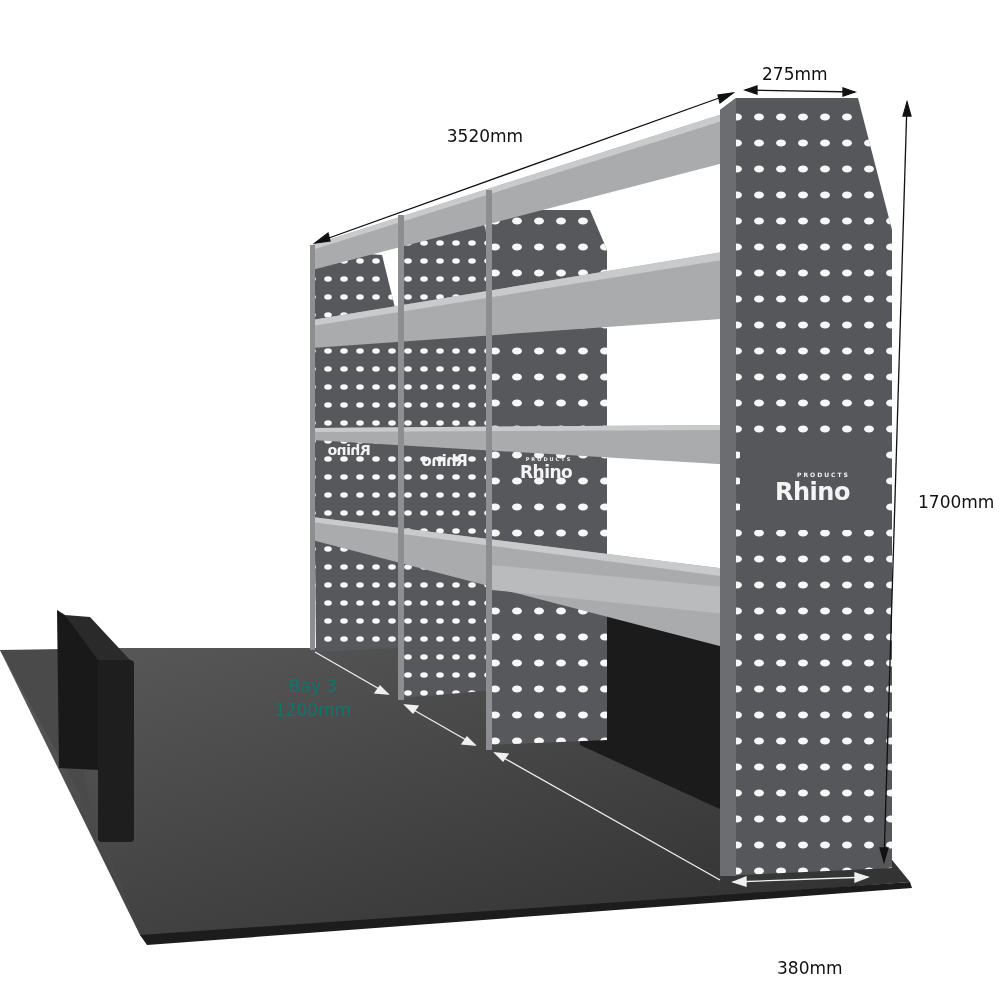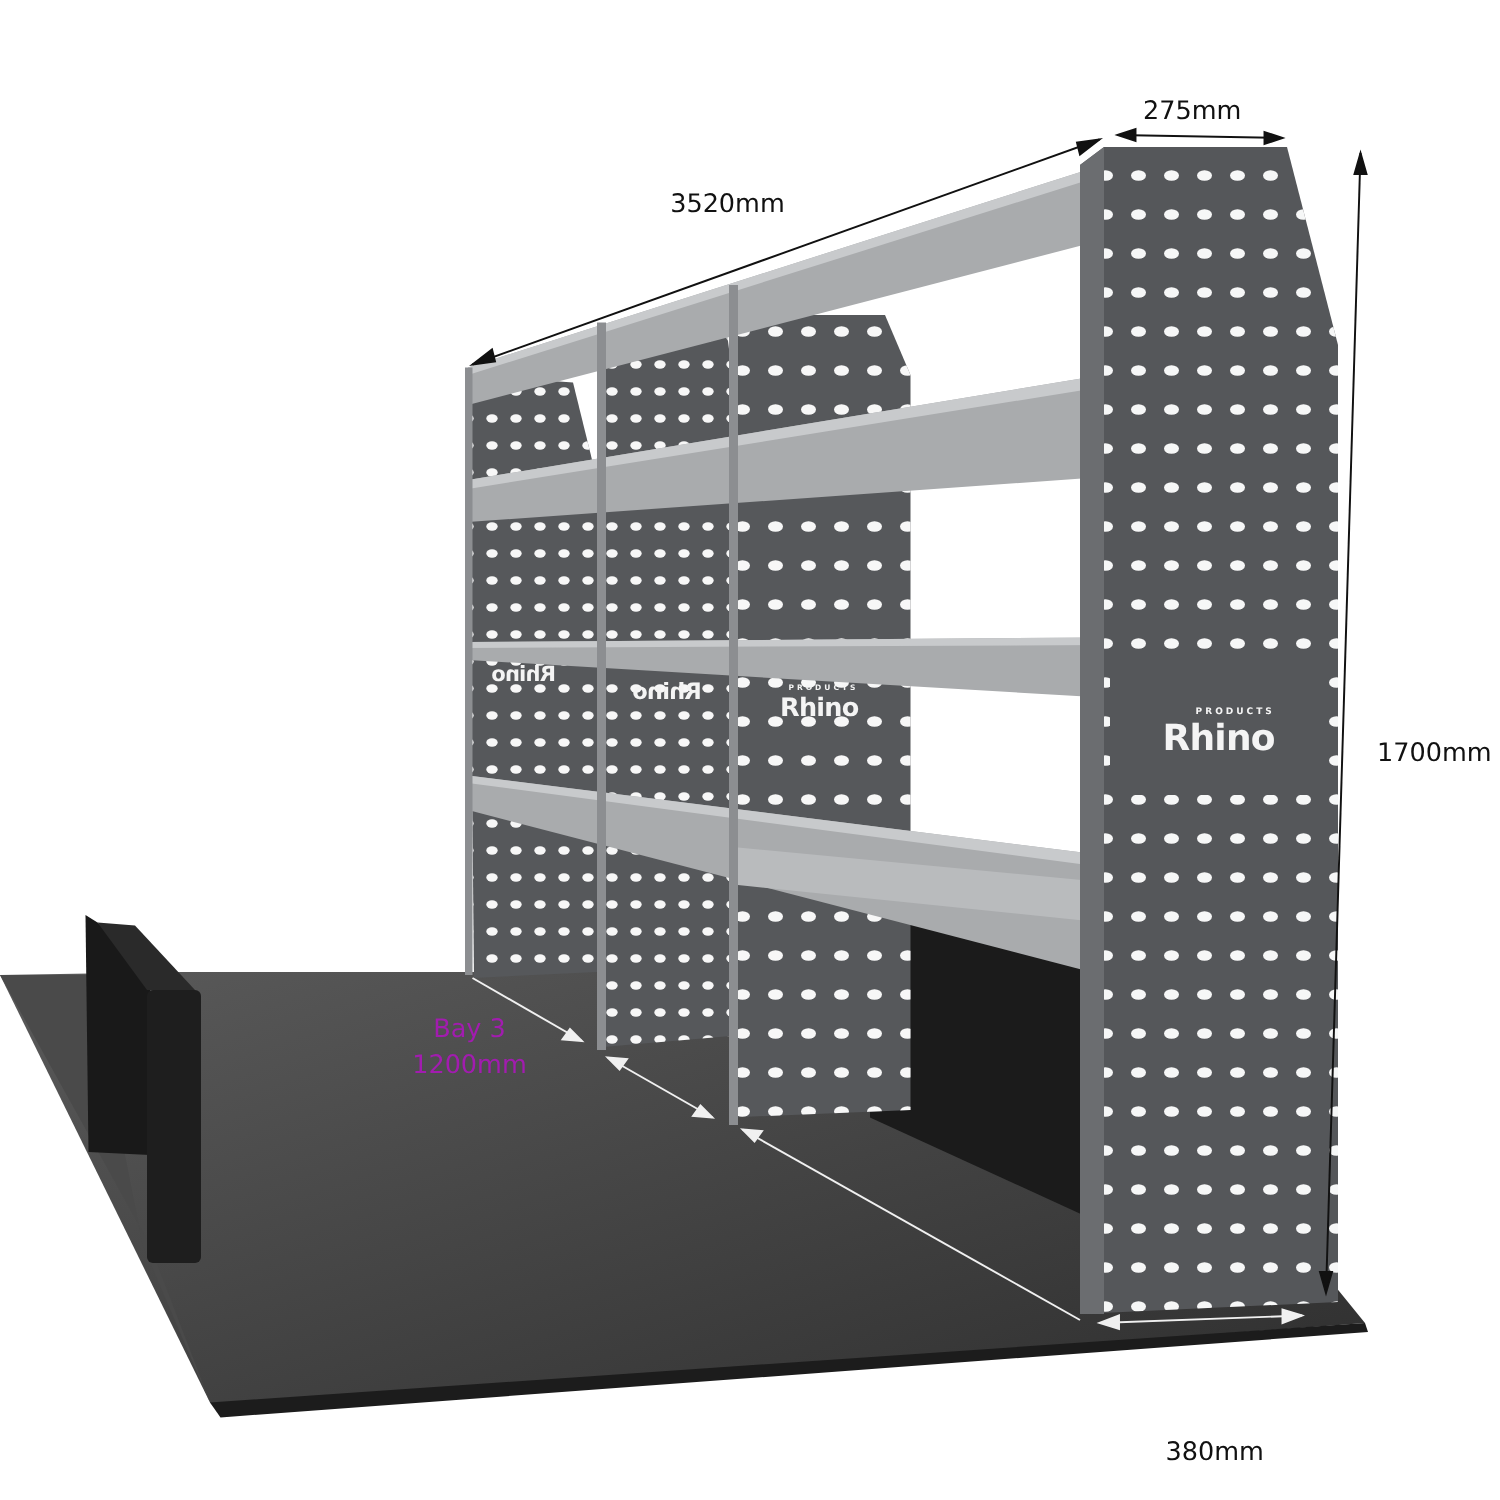--- a/index.html
+++ b/index.html
@@ -1,20 +1,20 @@
 <!DOCTYPE html>
 <html><head>
 <meta charset="utf-8">
 <style>
   html,body{margin:0;padding:0;background:#ffffff;}
   #stage{position:relative;width:1000px;height:1000px;overflow:hidden;background:#fff;font-family:"DejaVu Sans","Liberation Sans",sans-serif;}
   svg{position:absolute;left:0;top:0;}
   .lbl{position:absolute;font-family:"DejaVu Sans","Liberation Sans",sans-serif;font-size:17px;line-height:24px;text-align:center;white-space:nowrap;}
   .dark{color:#111;}
-  .light{color:#a21caf;}
+  .light{color:#0f766e;}
   .brand{position:absolute;font-family:"DejaVu Sans","Liberation Sans",sans-serif;font-weight:bold;color:#f4f4f4;letter-spacing:-0.5px;}
   .brand small{display:block;font-size:6px;letter-spacing:2px;font-weight:bold;text-align:right;line-height:6px;}
 </style>
 </head>
 <body>
 
 <div id="stage">
 <svg width="1000" height="1000" viewBox="0 0 1000 1000">
   <defs>
     <pattern id="holes" width="22" height="26" patternUnits="userSpaceOnUse">

